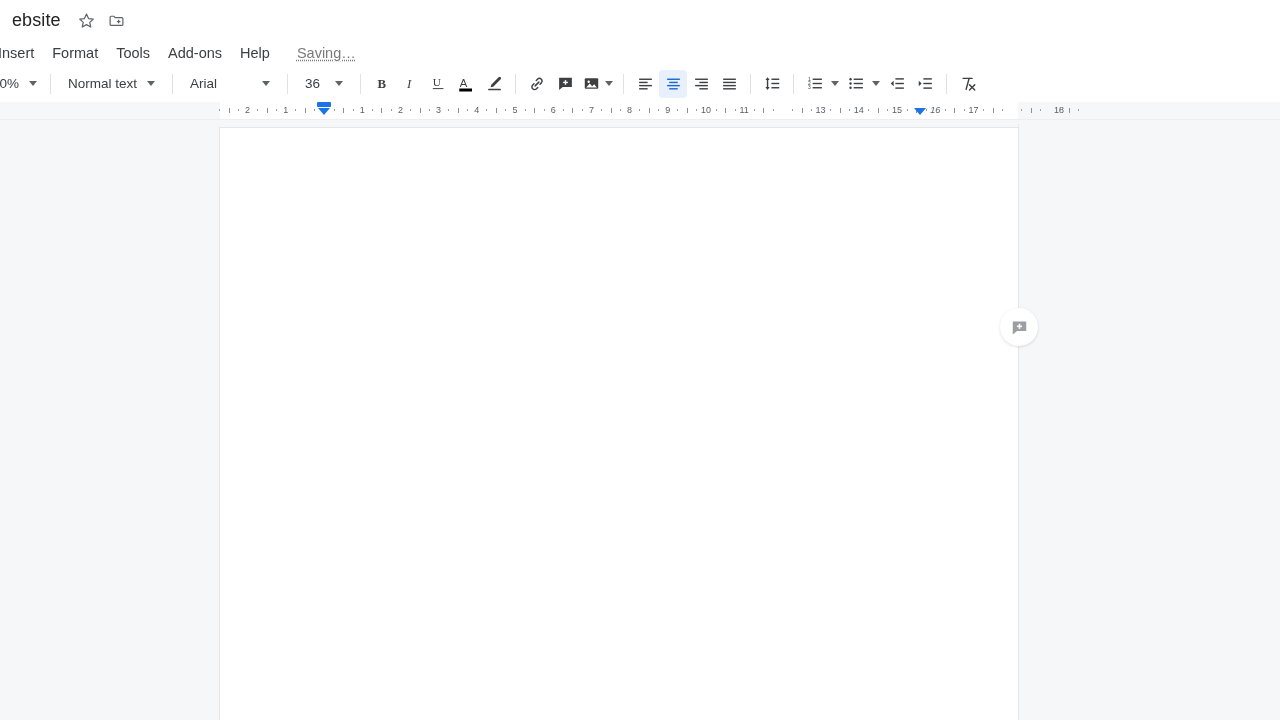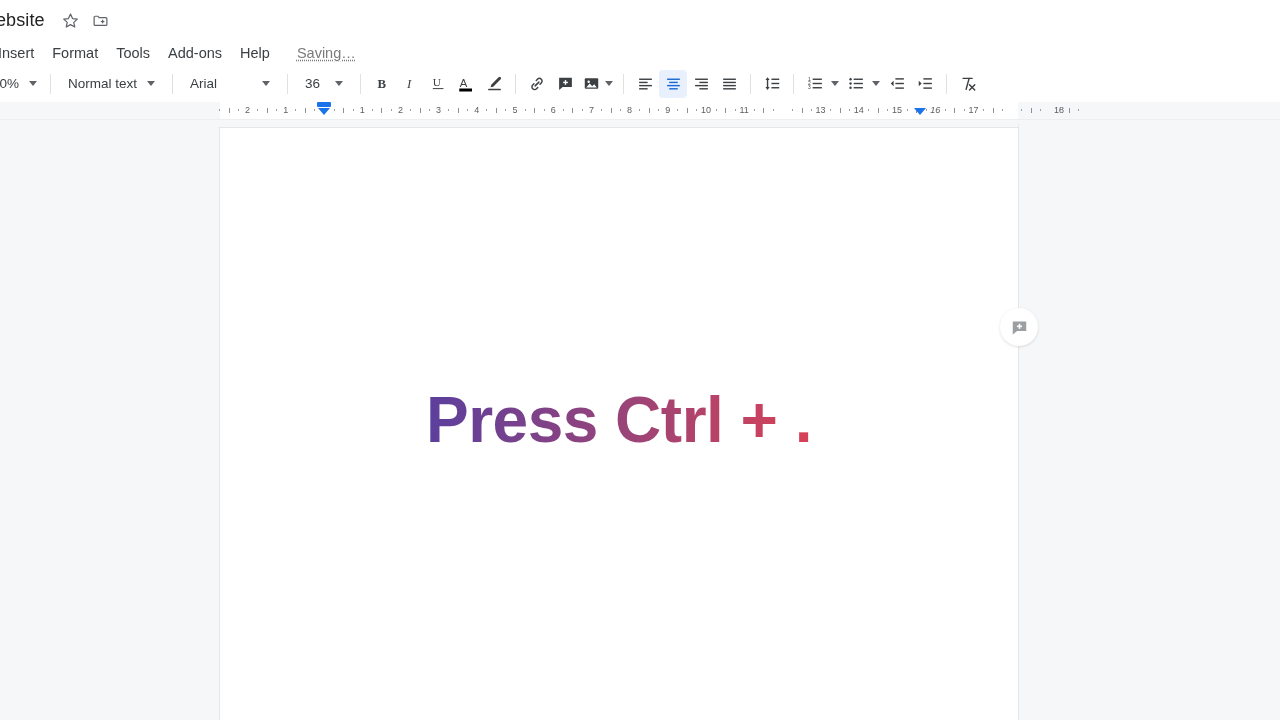--- a/index.html
+++ b/index.html
@@ -21,21 +21,21 @@
     width: 100%;
     position: relative;
     z-index: 5;
   }
 
   
   .title-row {
     height: 40px;
     display: flex;
     align-items: center;
-    padding-left: 0px;
+    padding-left: 16px;
     position: relative;
   }
   .doc-title {
     font-size: 18px;
     color: #222222;
     letter-spacing: 0.1px;
     white-space: nowrap;
     margin-left: -4px;
     padding-left: 0;
     line-height: 22px;
@@ -572,23 +572,20 @@
 
   <div class="canvas">
     <div class="margin-guide"></div>
 
     <div class="page">
       <div class="page-body">
 
 
         <div class="spacer-line"></div>
 
-        <div>
-          <span class="line-grad" id="grad0" style="--c1: #5b3f9d; --c2: #9a4478; --c3: #d84156;">Press Ctrl + .</span>
-        </div>
 
 
       </div>
     </div>
 
     <div class="comment-fab">
       <svg width="19" height="19" viewBox="0 0 24 24" fill="#7b7f83">
         <path d="M3.5 4.5h17v12H9l-5.5 4.2z"></path>
         <rect x="11" y="7.3" width="2" height="6.4" fill="#ffffff"></rect>
         <rect x="8.8" y="9.5" width="6.4" height="2" fill="#ffffff"></rect>

